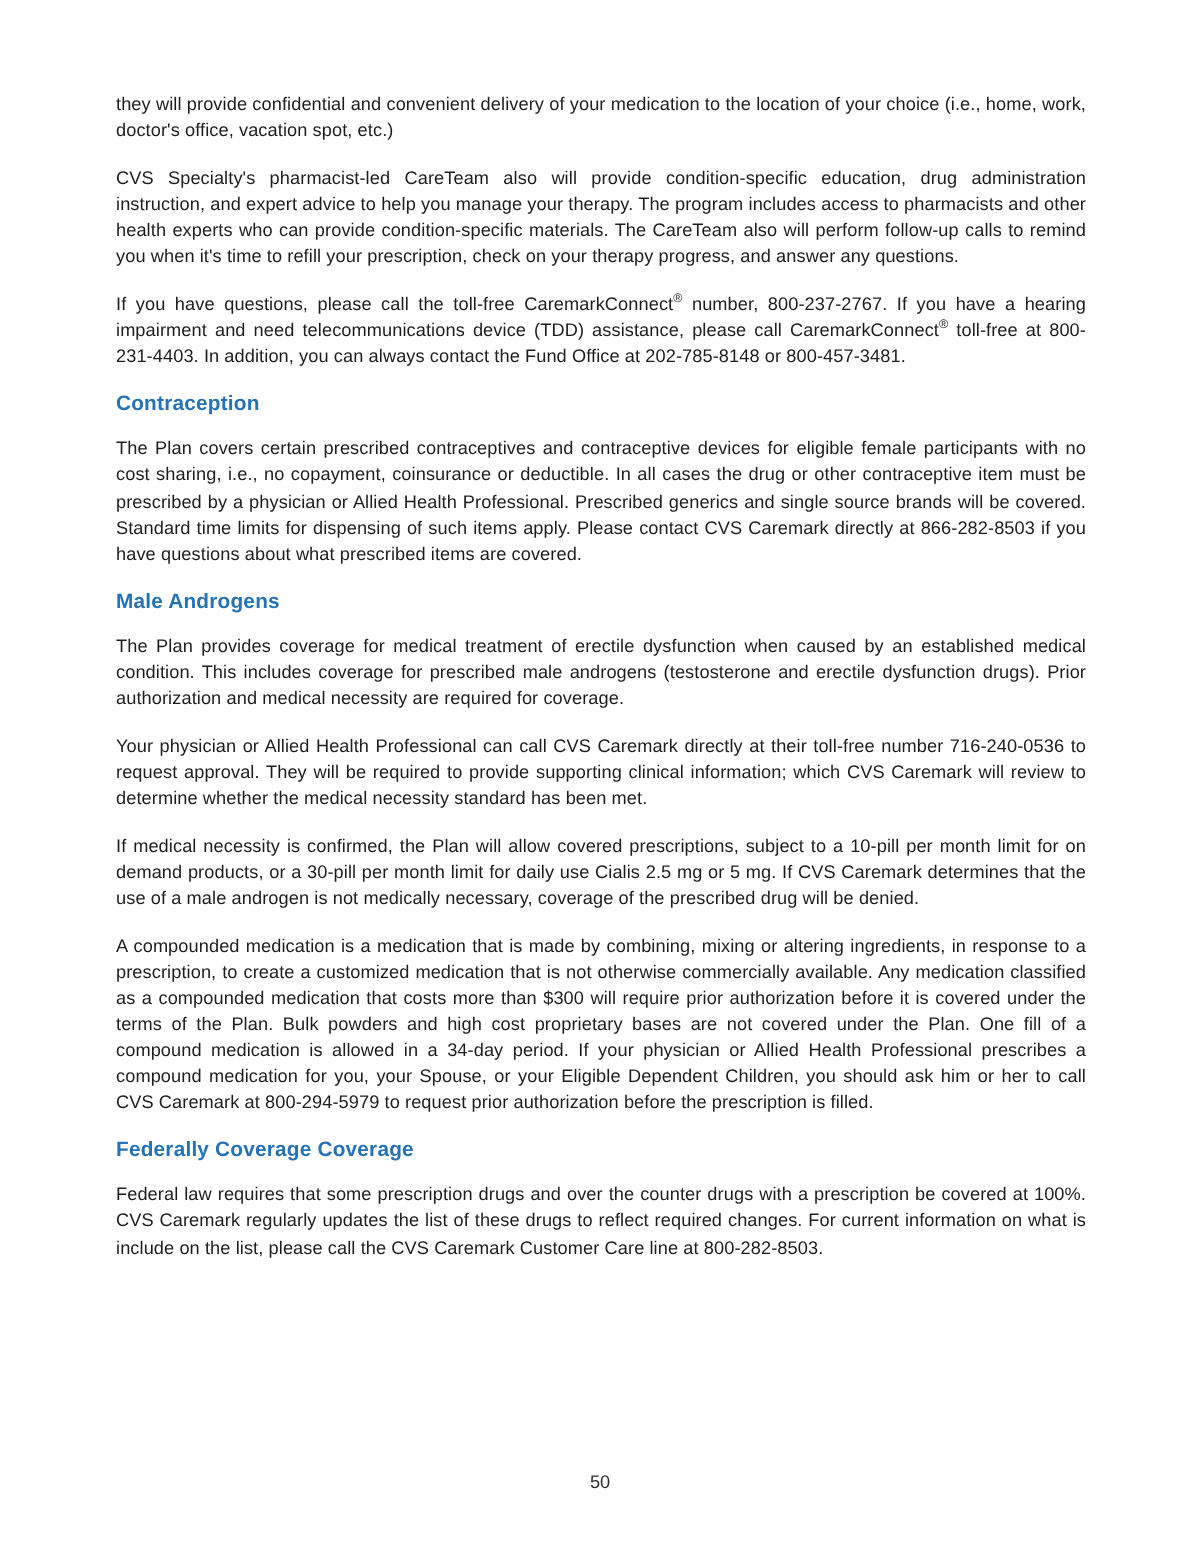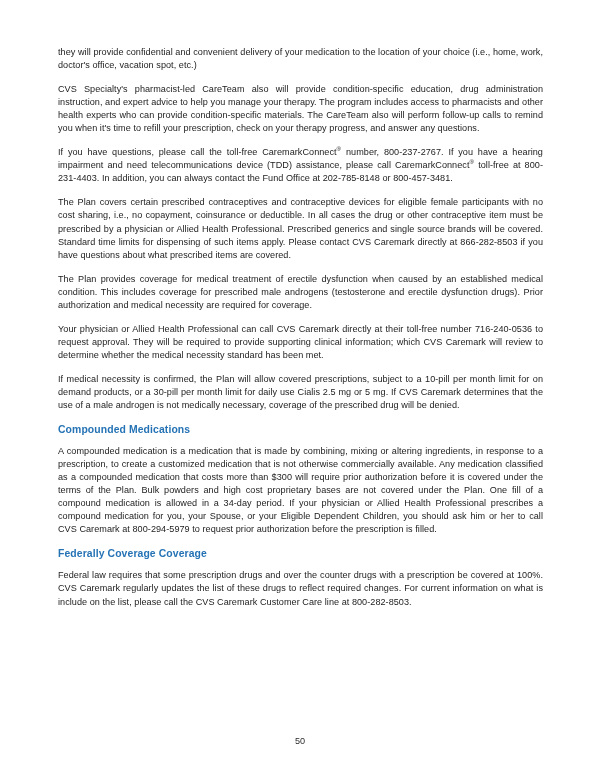--- a/index.html
+++ b/index.html
@@ -76,31 +76,32 @@
 <div class="page">
 
   <div class="content">
 
     <p class="body-text">they will provide confidential and convenient delivery of your medication to the location of your choice (i.e., home, work, doctor's office, vacation spot, etc.)</p>
 
     <p class="body-text">CVS Specialty's pharmacist-led CareTeam also will provide condition-specific education, drug administration instruction, and expert advice to help you manage your therapy. The program includes access to pharmacists and other health experts who can provide condition-specific materials. The CareTeam also will perform follow-up calls to remind you when it's time to refill your prescription, check on your therapy progress, and answer any questions.</p>
 
     <p class="body-text"><span>If you have questions, please call the toll-free CaremarkConnect</span><span class="sup-reg">®</span><span> number, 800-237-2767. If you have a hearing impairment and need telecommunications device (TDD) assistance, please call CaremarkConnect</span><span class="sup-reg">®</span><span> toll-free at 800-231-4403. In addition, you can always contact the Fund Office at 202-785-8148 or 800-457-3481.</span></p>
 
+    <h2 class="section-heading">Contraception</h2>
 
     <p class="body-text"><span>The Plan covers certain prescribed contraceptives and contraceptive devices for eligible female participants with no cost sharing, </span><span class="ital">i.e.</span><span>, no copayment, coinsurance or deductible. In all cases the drug or other contraceptive item must be prescribed by a physician or Allied Health Professional. Prescribed generics and single source brands will be covered. Standard time limits for dispensing of such items apply. Please contact CVS Caremark directly at 866-282-8503 if you have questions about what prescribed items are covered.</span></p>
 
+    <h2 class="section-heading">Male Androgens</h2>
 
     <p class="body-text">The Plan provides coverage for medical treatment of erectile dysfunction when caused by an established medical condition. This includes coverage for prescribed male androgens (testosterone and erectile dysfunction drugs). Prior authorization and medical necessity are required for coverage.</p>
 
     <p class="body-text">Your physician or Allied Health Professional can call CVS Caremark directly at their toll-free number 716-240-0536 to request approval. They will be required to provide supporting clinical information; which CVS Caremark will review to determine whether the medical necessity standard has been met.</p>
 
     <p class="body-text">If medical necessity is confirmed, the Plan will allow covered prescriptions, subject to a 10-pill per month limit for on demand products, or a 30-pill per month limit for daily use Cialis 2.5 mg or 5 mg. If CVS Caremark determines that the use of a male androgen is not medically necessary, coverage of the prescribed drug will be denied.</p>
 
-    <h2 class="section-heading">Compounded Medications</h2>
 
     <p class="body-text">A compounded medication is a medication that is made by combining, mixing or altering ingredients, in response to a prescription, to create a customized medication that is not otherwise commercially available. Any medication classified as a compounded medication that costs more than $300 will require prior authorization before it is covered under the terms of the Plan. Bulk powders and high cost proprietary bases are not covered under the Plan. One fill of a compound medication is allowed in a 34-day period. If your physician or Allied Health Professional prescribes a compound medication for you, your Spouse, or your Eligible Dependent Children, you should ask him or her to call CVS Caremark at 800-294-5979 to request prior authorization before the prescription is filled.</p>
 
     <h2 class="section-heading">Federally Coverage Coverage</h2>
 
     <p class="body-text">Federal law requires that some prescription drugs and over the counter drugs with a prescription be covered at 100%. CVS Caremark regularly updates the list of these drugs to reflect required changes. For current information on what is include on the list, please call the CVS Caremark Customer Care line at 800-282-8503.</p>
 
   </div>
 
   <div class="page-number">50</div>

